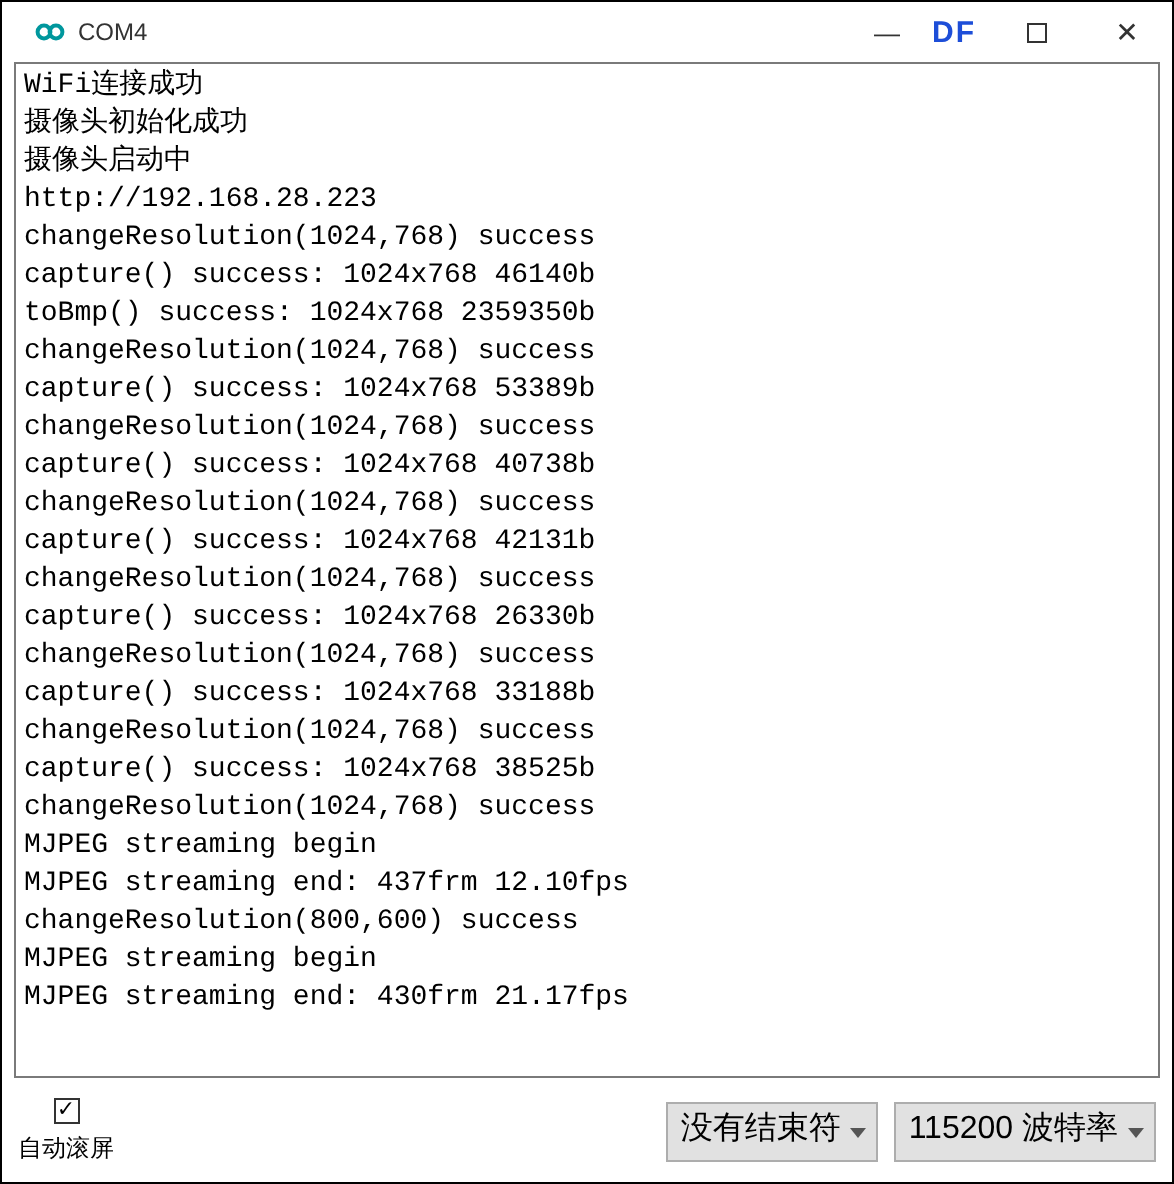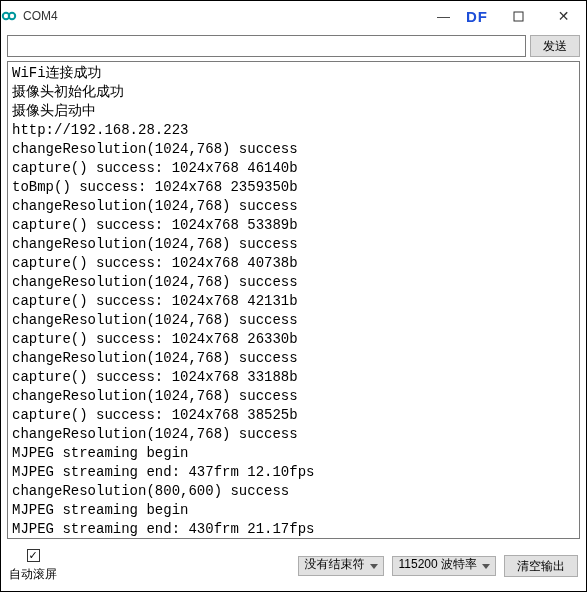--- a/index.html
+++ b/index.html
@@ -18,21 +18,21 @@
     background: #ffffff;
     border: 1px solid #000;
     display: flex;
     flex-direction: column;
   }
   .titlebar {
     height: 30px;
     background: #ffffff;
     display: flex;
     align-items: center;
-    padding: 0 0 0 0;
+    padding: 0 0 0 16px;
     font-size: 12px;
     color: #333;
     flex: 0 0 auto;
   }
   .titlebar .app-icon {
     width: 16px; height: 16px;
     margin-right: 6px;
     position: relative;
   }
   .titlebar .app-icon svg { display:block; }
@@ -137,22 +137,22 @@
   }
   .checkbox .box.checked::after {
     content: "✓";
     font-size: 11px;
     line-height: 1;
   }
   .bottom-bar .spacer { flex: 1 1 auto; }
   .select {
     border: 1px solid #adadad;
     background: #e1e1e1;
-    height: 20px;
-    font-size: 12px;
+    height: 30px;
+    font-size: 16px;
     padding: 0 18px 4px 6px;
     display: inline-flex;
     align-items: center;
     position: relative;
     box-sizing: border-box;
   }
   .select::after {
     content: "";
     position: absolute;
     right: 5px;
@@ -188,37 +188,32 @@
     <span class="winbtn">—</span>
     <span class="df-mark">DF</span>
     <span class="winbtn">
       <svg width="11" height="11" viewBox="0 0 11 11">
           <rect x="1" y="1" width="9" height="9" fill="none" stroke="#333" stroke-width="1"></rect>
         </svg>
     </span>
     <span class="winbtn close">✕</span>
   </div>
 
-  <div class="send-row">
-    <input type="text" value="" style="">
-    <button class="btn">发送</button>
-  </div>
 
   <div class="console-wrap">
     <div class="console" id="console"><div class="line">WiFi连接成功</div><div class="line">摄像头初始化成功</div><div class="line">摄像头启动中</div><div class="line">http://192.168.28.223</div><div class="line">changeResolution(1024,768) success</div><div class="line">capture() success: 1024x768 46140b</div><div class="line">toBmp() success: 1024x768 2359350b</div><div class="line">changeResolution(1024,768) success</div><div class="line">capture() success: 1024x768 53389b</div><div class="line">changeResolution(1024,768) success</div><div class="line">capture() success: 1024x768 40738b</div><div class="line">changeResolution(1024,768) success</div><div class="line">capture() success: 1024x768 42131b</div><div class="line">changeResolution(1024,768) success</div><div class="line">capture() success: 1024x768 26330b</div><div class="line">changeResolution(1024,768) success</div><div class="line">capture() success: 1024x768 33188b</div><div class="line">changeResolution(1024,768) success</div><div class="line">capture() success: 1024x768 38525b</div><div class="line">changeResolution(1024,768) success</div><div class="line">MJPEG streaming begin</div><div class="line">MJPEG streaming end: 437frm 12.10fps</div><div class="line">changeResolution(800,600) success</div><div class="line">MJPEG streaming begin</div><div class="line">MJPEG streaming end: 430frm 21.17fps</div></div>
   </div>
 
   <div class="bottom-bar">
     <label class="checkbox">
       <span class="box checked"></span>
       <span>自动滚屏</span>
     </label>
     <span class="spacer"></span>
     <div class="select">
       <span>没有结束符</span>
     </div>
     <div class="select">
       <span>115200 波特率</span>
     </div>
-    <button class="btn">清空输出</button>
   </div>
 
 </div>
 
 </body></html>

